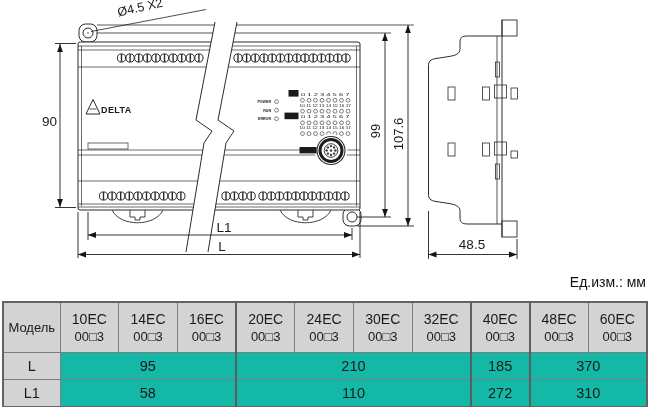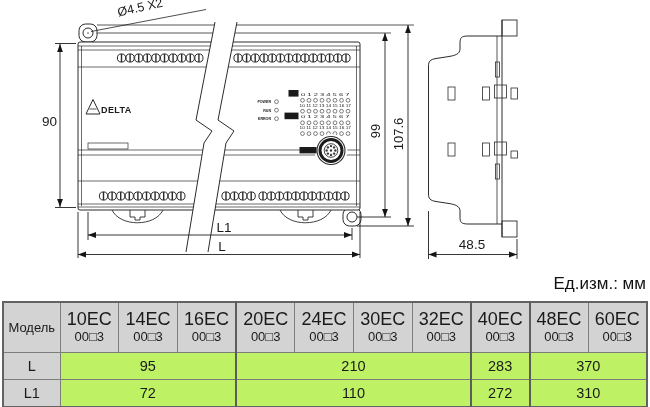--- a/index.html
+++ b/index.html
@@ -1,28 +1,28 @@
 <!DOCTYPE html>
 <html><head>
 <meta charset="utf-8">
 <style>
   html,body{margin:0;padding:0;background:#fff;}
   .canvas{position:relative;width:650px;height:407px;background:#fff;
           font-family:"Liberation Sans",sans-serif;overflow:hidden;}
   svg{display:block;}
   svg text{font-family:"Liberation Sans",sans-serif;fill:#1a1a1a;}
-  .units{position:absolute;top:274px;right:4px;font-size:17px;color:#111;}
+  .units{position:absolute;top:274px;right:4px;font-size:14px;color:#111;}
   table.dim-table{position:absolute;left:2px;top:301px;width:646px;
        border-collapse:collapse;table-layout:fixed;text-align:center;
        color:#1a1a1a;border:2px solid #636363;padding-left:8px;}
   table.dim-table th,table.dim-table td{border:1.5px solid #7d7d7d;padding:0;}
   table.dim-table thead th{background:#d3d3d3;font-weight:normal;height:49px;vertical-align:middle;}
   table.dim-table td.rowlabel{background:#d3d3d3;}
-  table.dim-table tbody td{background:#bef264;height:26px;font-size:14.5px;}
-  .mname{font-size:18px;line-height:16px;text-align:center;}
+  table.dim-table tbody td{background:#14b8a6;height:26px;font-size:14.5px;}
+  .mname{font-size:14px;line-height:16px;text-align:center;}
   .msuf{font-size:13px;line-height:16px;margin-top:2px;}
   .modelhead{font-size:13px;}
   td.rowlabel{font-size:14px;}
   .ge{border-right-width:2.5px !important;border-right-color:#5d5d5d !important;}
 </style>
 </head>
 <body>
 
 <div class="canvas">
 
@@ -339,26 +339,26 @@
             <div class="mname">60EC</div>
             <div class="msuf">00□3</div>
           </th>
     </tr>
   </thead>
   <tbody>
     <tr>
       <td class="rowlabel">L</td>
       <td colspan="3" class="ge">95</td>
       <td colspan="4" class="ge">210</td>
-      <td class="ge">283</td>
+      <td class="ge">185</td>
       <td colspan="2">370</td>
     </tr>
     <tr>
       <td class="rowlabel">L1</td>
-      <td colspan="3" class="ge">72</td>
+      <td colspan="3" class="ge">58</td>
       <td colspan="4" class="ge">110</td>
       <td class="ge">272</td>
       <td colspan="2">310</td>
     </tr>
   </tbody>
 </table>
 
 </div>
 
 </body></html>

